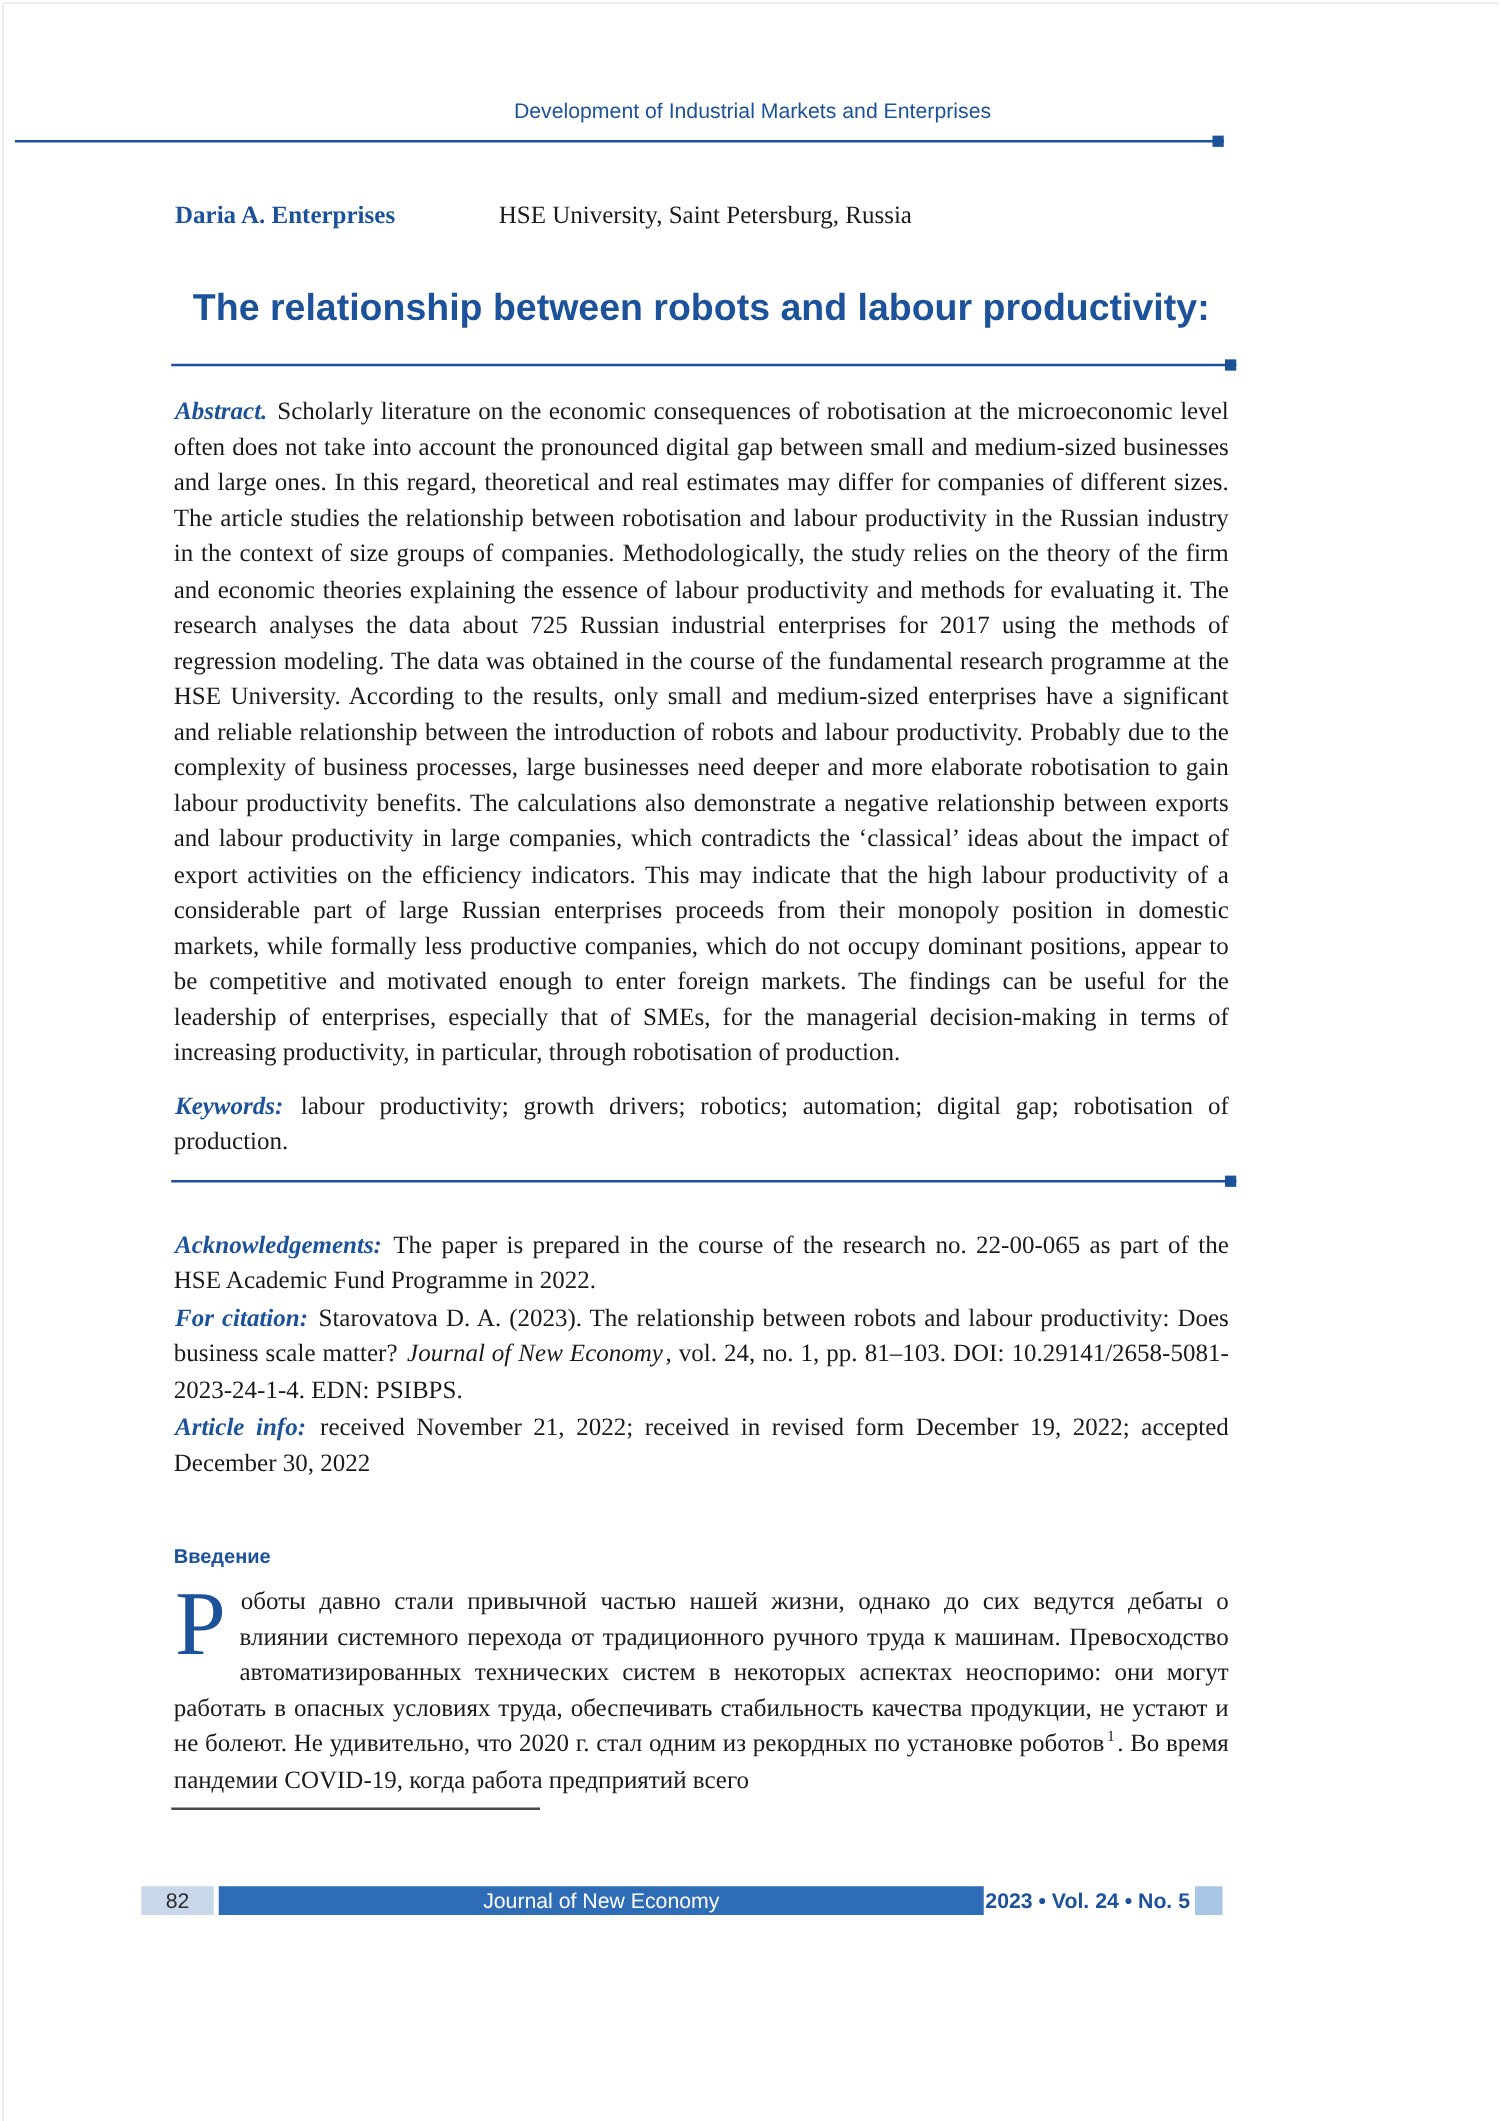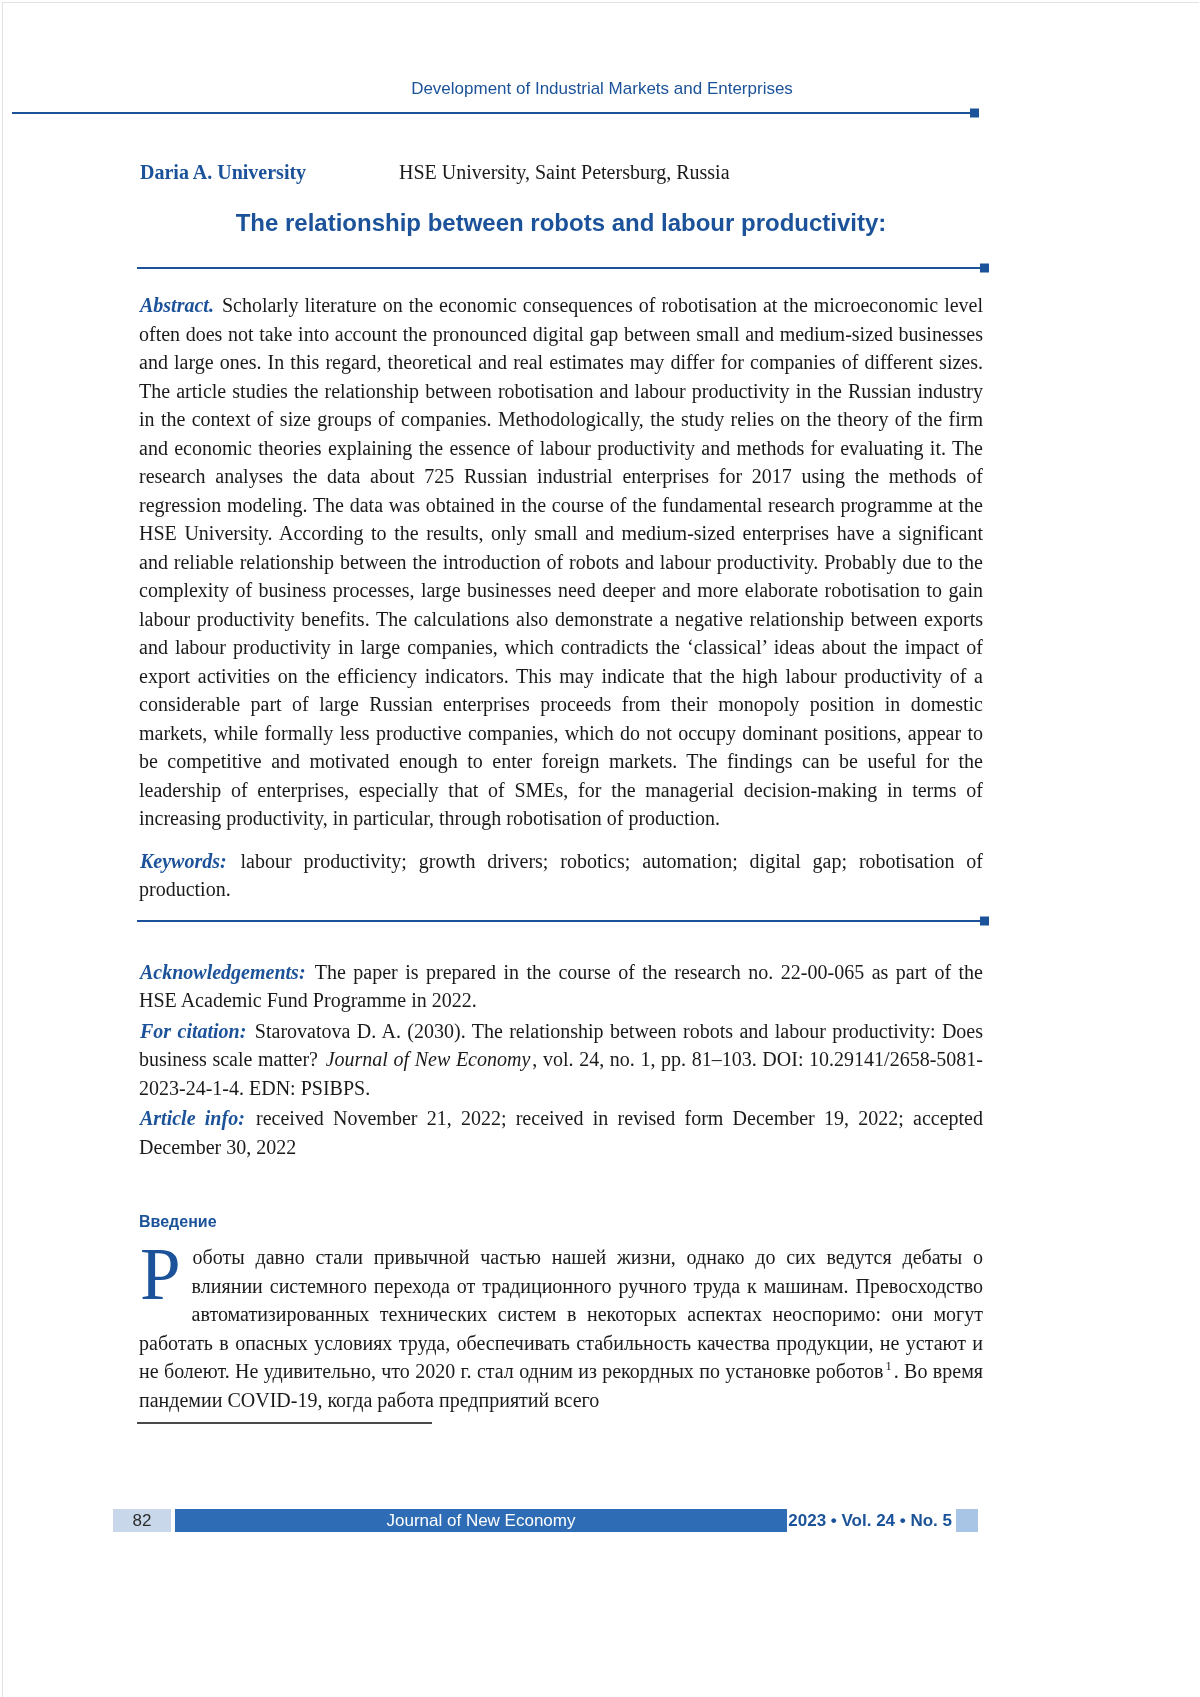--- a/index.html
+++ b/index.html
@@ -28,23 +28,23 @@
   .rule-top{margin:12px 0 0 8px;width:967px;}
   .rule-content{margin-left:133px;width:852px;}
   .rule-title{margin-top:22px;}
   .rule-keywords{margin-top:14px;}
   
   .content{margin:0 215px 0 133px;}
   .byline{display:flex;margin-top:44px;font-size:20px;}
   .author{width:259px;font-weight:bold;color:var(--accent);}
   .affiliation{color:#1a1a1a;}
   .title{
-    margin-top:16px;text-align:center;
+    margin-top:40px;text-align:center;
     font-family:"Liberation Sans", sans-serif;font-weight:bold;
-    font-size:24px;line-height:40px;color:var(--accent);
+    font-size:30px;line-height:40px;color:var(--accent);
   }
   .body-par{
     font-size:20px;line-height:28.5px;text-align:justify;
     -webkit-hyphens:auto;hyphens:auto;
   }
   .abstract{margin-top:20px;}
   .keywords{margin-top:12px;}
   .lbl{font-weight:bold;font-style:italic;color:var(--accent);}
   .ack-block{margin-top:34px;}
   .journal-italic{font-style:italic;}
@@ -97,21 +97,21 @@
 <div class="page">
 
   <div class="running-head">Development of Industrial Markets and Enterprises</div>
   <div class="rule rule-top">
     <span class="sq"></span>
   </div>
 
   <div class="content">
 
     <div class="byline">
-      <span class="author">Daria A. University</span>
+      <span class="author">Daria A. Enterprises</span>
       <span class="affiliation">HSE University, Saint Petersburg, Russia</span>
     </div>
 
     <h1 class="title">
       <span>The relationship between robots and labour productivity:</span><br>
     </h1>
   </div>
 
   <div class="rule rule-content rule-title">
     <span class="sq"></span>
@@ -125,21 +125,21 @@
   </div>
 
   <div class="rule rule-content rule-keywords">
     <span class="sq"></span>
   </div>
 
   <div class="content">
 
     <p class="body-par ack-block"><span class="lbl">Acknowledgements:</span><span> The paper is prepared in the course of the research no. 22-00-065 as part of the HSE Academic Fund Programme in 2022.</span></p>
 
-    <p class="body-par"><span class="lbl">For citation:</span><span> Starovatova D. A. (2030). The relationship between robots and labour productivity: Does business scale matter? </span><span class="journal-italic">Journal of New Economy</span><span>, vol. 24, no. 1, pp. 81–103. DOI: 10.29141/2658-5081-2023-24-1-4. EDN: PSIBPS.</span></p>
+    <p class="body-par"><span class="lbl">For citation:</span><span> Starovatova D. A. (2023). The relationship between robots and labour productivity: Does business scale matter? </span><span class="journal-italic">Journal of New Economy</span><span>, vol. 24, no. 1, pp. 81–103. DOI: 10.29141/2658-5081-2023-24-1-4. EDN: PSIBPS.</span></p>
 
     <p class="body-par"><span class="lbl">Article info:</span><span> received November 21, 2022; received in revised form December 19, 2022; accepted December 30, 2022</span></p>
 
     <h2 class="section-heading">Введение</h2>
 
     <p class="body-par intro" lang="ru"><span class="dropcap">Р</span><span>оботы давно стали привычной частью нашей жизни, однако до сих ведутся дебаты о влиянии системного перехода от традиционного ручного труда к машинам. Превосходство автоматизированных технических систем в некоторых аспектах неоспоримо: они могут работать в опасных условиях труда, обеспечивать стабильность качества продукции, не устают и не болеют. Не удивительно, что 2020 г. стал одним из рекордных по установке роботов</span><sup>1</sup><span>. Во время пандемии COVID-19, когда работа предприятий всего</span></p>
   </div>
 
   <div class="footnote-rule"></div>
 

